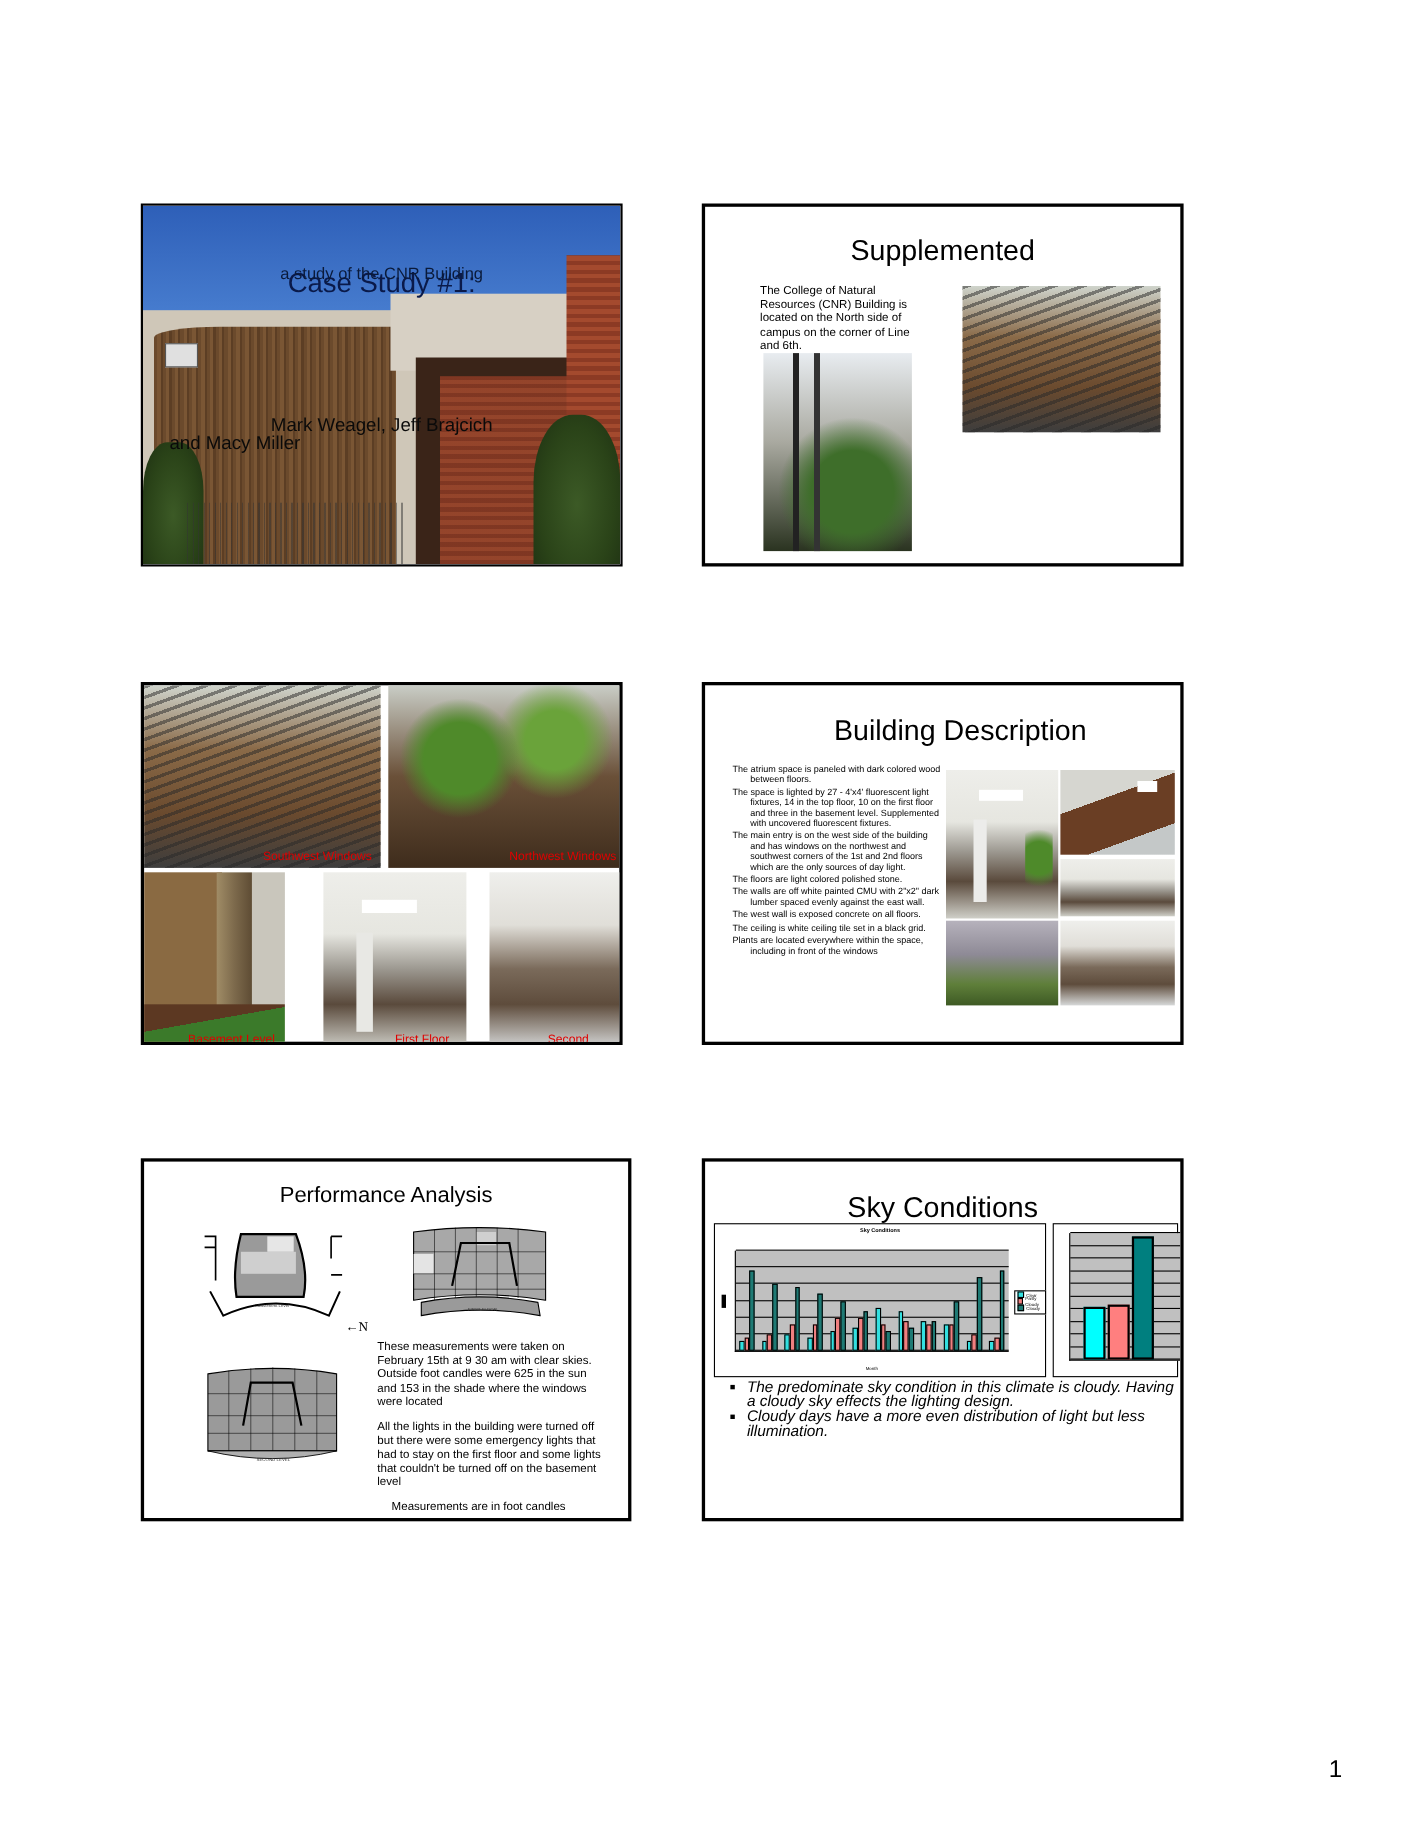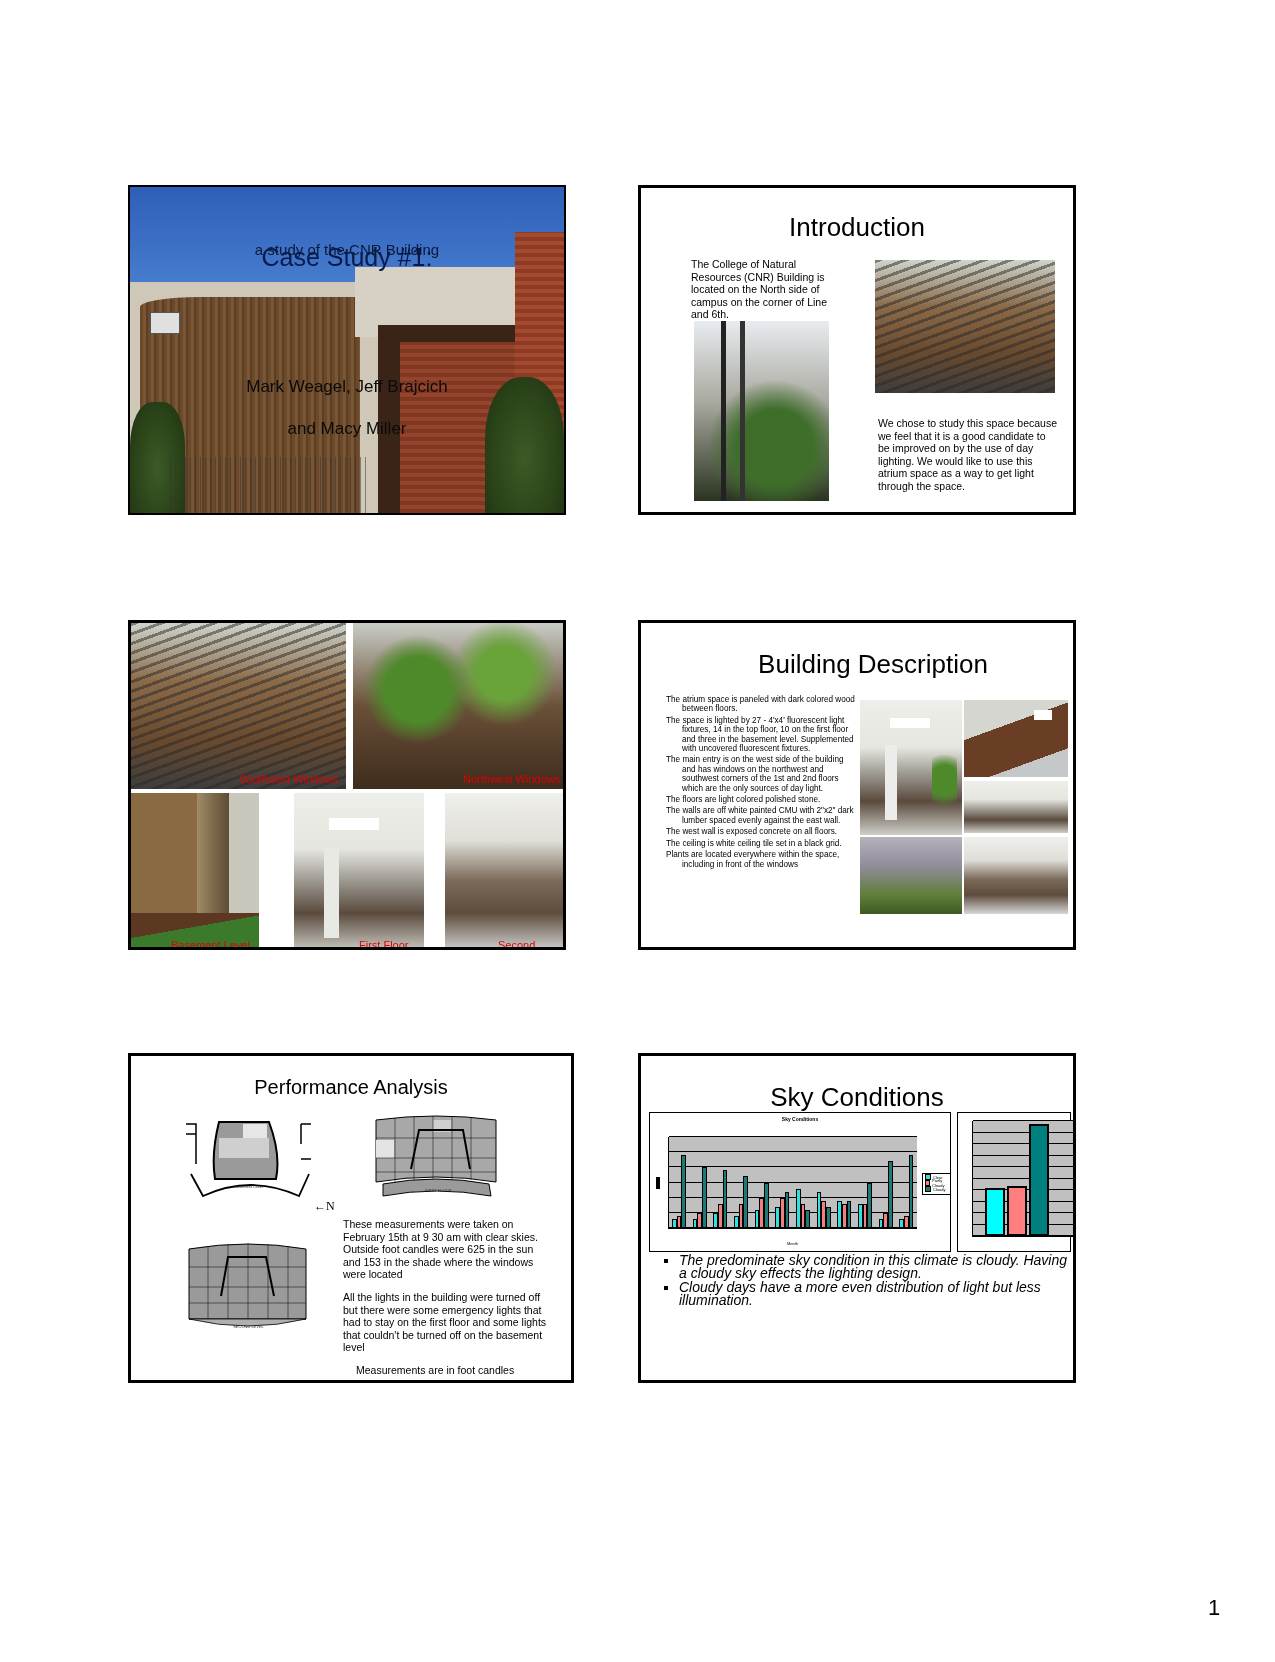--- a/index.html
+++ b/index.html
@@ -67,29 +67,28 @@
     <div class="brick" style="position:absolute; left:270px; top:155px; width:125px; height:171px; opacity:.85;"></div>
     <div class="brick" style="position:absolute; left:385px; top:45px; width:49px; height:281px;"></div>
     <div class="tree" style="position:absolute; left:0; top:215px; width:55px; height:111px; border-radius:40% 40% 0 0;"></div>
     <div class="tree" style="position:absolute; left:355px; top:190px; width:79px; height:136px; border-radius:45% 45% 0 0;"></div>
     <div style="position:absolute; left:40px; top:270px; width:200px; height:56px; background:repeating-linear-gradient(90deg,#333 0 1px,transparent 1px 5px); opacity:.5;"></div>
     <div style="position:absolute; left:20px; top:125px; width:28px; height:20px; background:#e0e0e0; border:1px solid #555;"></div>
   </div>
   <div class="slide-title" style="top:22px; font-size:25px; color:#0a1a4a;margin-top:34px;">Case Study #1:</div>
   <div style="position:absolute; left:0; right:0; top:54px; text-align:center; font-size:15px; color:#0a1a3a;">a study of the CNR Building</div>
   <div style="position:absolute; left:0; right:0; top:190px; text-align:center; font-size:17px; color:#0a0a0a;">Mark Weagel, Jeff Brajcich</div>
-  <div style="position:absolute; left:0; right:0; top:232px; text-align:center; font-size:17px; color:#0a0a0a;">and Macy Miller</div>
+  <div style="position:absolute; left:0; right:0; top:206px; text-align:left; font-size:17px; color:#0a0a0a;padding-left:24px;">and Macy Miller</div>
 </div>
 
 <div class="slide" style="left:638px; top:185px; width:438px; height:330px;">
-  <div class="slide-title" style="top:24px;">Introduction</div>
+  <div class="slide-title" style="top:24px;">Supplemented</div>
   <div class="small" style="position:absolute; left:50px; top:70px; width:145px;">The College of Natural Resources (CNR) Building is located on the North side of campus on the corner of Line and 6th.</div>
   <div class="photo window-plant" style="left:53px; top:133px; width:135px; height:180px;"></div>
   <div class="photo stair" style="left:234px; top:72px; width:180px; height:133px;"></div>
-  <div class="small" style="position:absolute; left:237px; top:229px; width:180px;">We chose to study this space because we feel that it is a good candidate to be improved on by the use of day lighting.  We would like to use this atrium space as a way to get light through the space.</div>
 </div>
 
 <div class="slide" style="left:128px; top:620px; width:438px; height:330px;">
   <div class="photo stair" style="left:0; top:0; width:215px; height:166px;"></div>
   <div class="caption-red" style="left:108px; top:150px;">Southwest Windows</div>
   <div class="photo plants" style="left:222px; top:0; width:216px; height:166px;"></div>
   <div class="caption-red" style="left:332px; top:150px;">Northwest Windows</div>
   <div class="photo" style="left:0; top:170px; width:128px; height:160px; background:linear-gradient(90deg,#8a6a42 0 55%,#c9c6bc 55%);">
     <div class="trunk" style="position:absolute; left:66px; top:0; width:32px; height:160px;"></div>
     <div style="position:absolute; left:0; bottom:0; width:128px; height:40px; background:linear-gradient(170deg,#5c3822 0 40%,#3b7a2a 40%);"></div>

